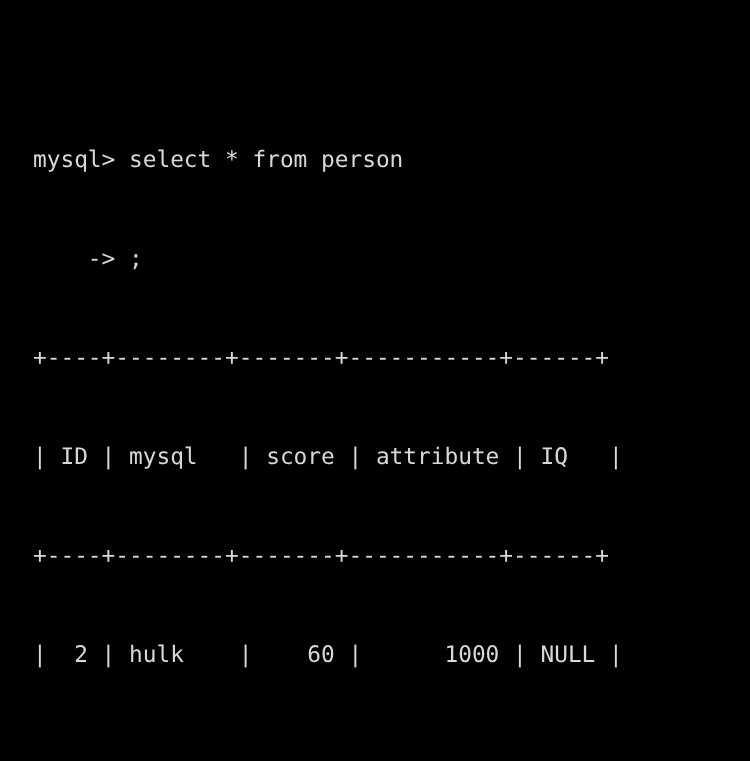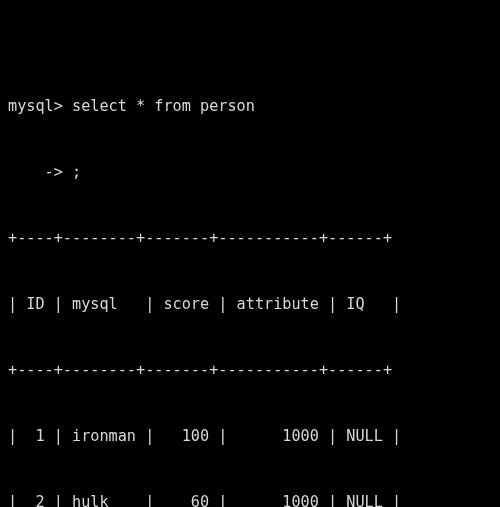--- a/index.html
+++ b/index.html
@@ -14,42 +14,41 @@
   }
   #terminal {
     width: 500px;
     height: 406px;
     background: #000000;
     color: #d8d8d8;
     font-family: "DejaVu Sans Mono", "Liberation Mono", monospace;
     font-size: 15.2px;
     line-height: 22px;
     letter-spacing: 0px;
-    padding: 7px 0 0 8px;
+    padding: 7px 0 0 22px;
     box-sizing: border-box;
     white-space: pre;
     -webkit-font-smoothing: antialiased;
   }
   .line {
     white-space: pre;
     min-height: 22px;
   }
 </style>
 </head>
 <body>
 
 <div id="terminal" style="background: rgb(0, 0, 0); color: rgb(216, 216, 216);">
 
   
   <div class="line">mysql&gt; select * from person</div>
   <div class="line">    -&gt; ;</div>
   <div class="line">+----+--------+-------+-----------+------+</div>
   <div class="line">| ID | mysql   | score | attribute | IQ   |</div>
   <div class="line">+----+--------+-------+-----------+------+</div>
-  <div class="line">|  1 | ironman |   100 |      1000 | NULL |</div>
   <div class="line">|  2 | hulk    |    60 |      1000 | NULL |</div>
   
   
   
   
 
   
 
   
   

